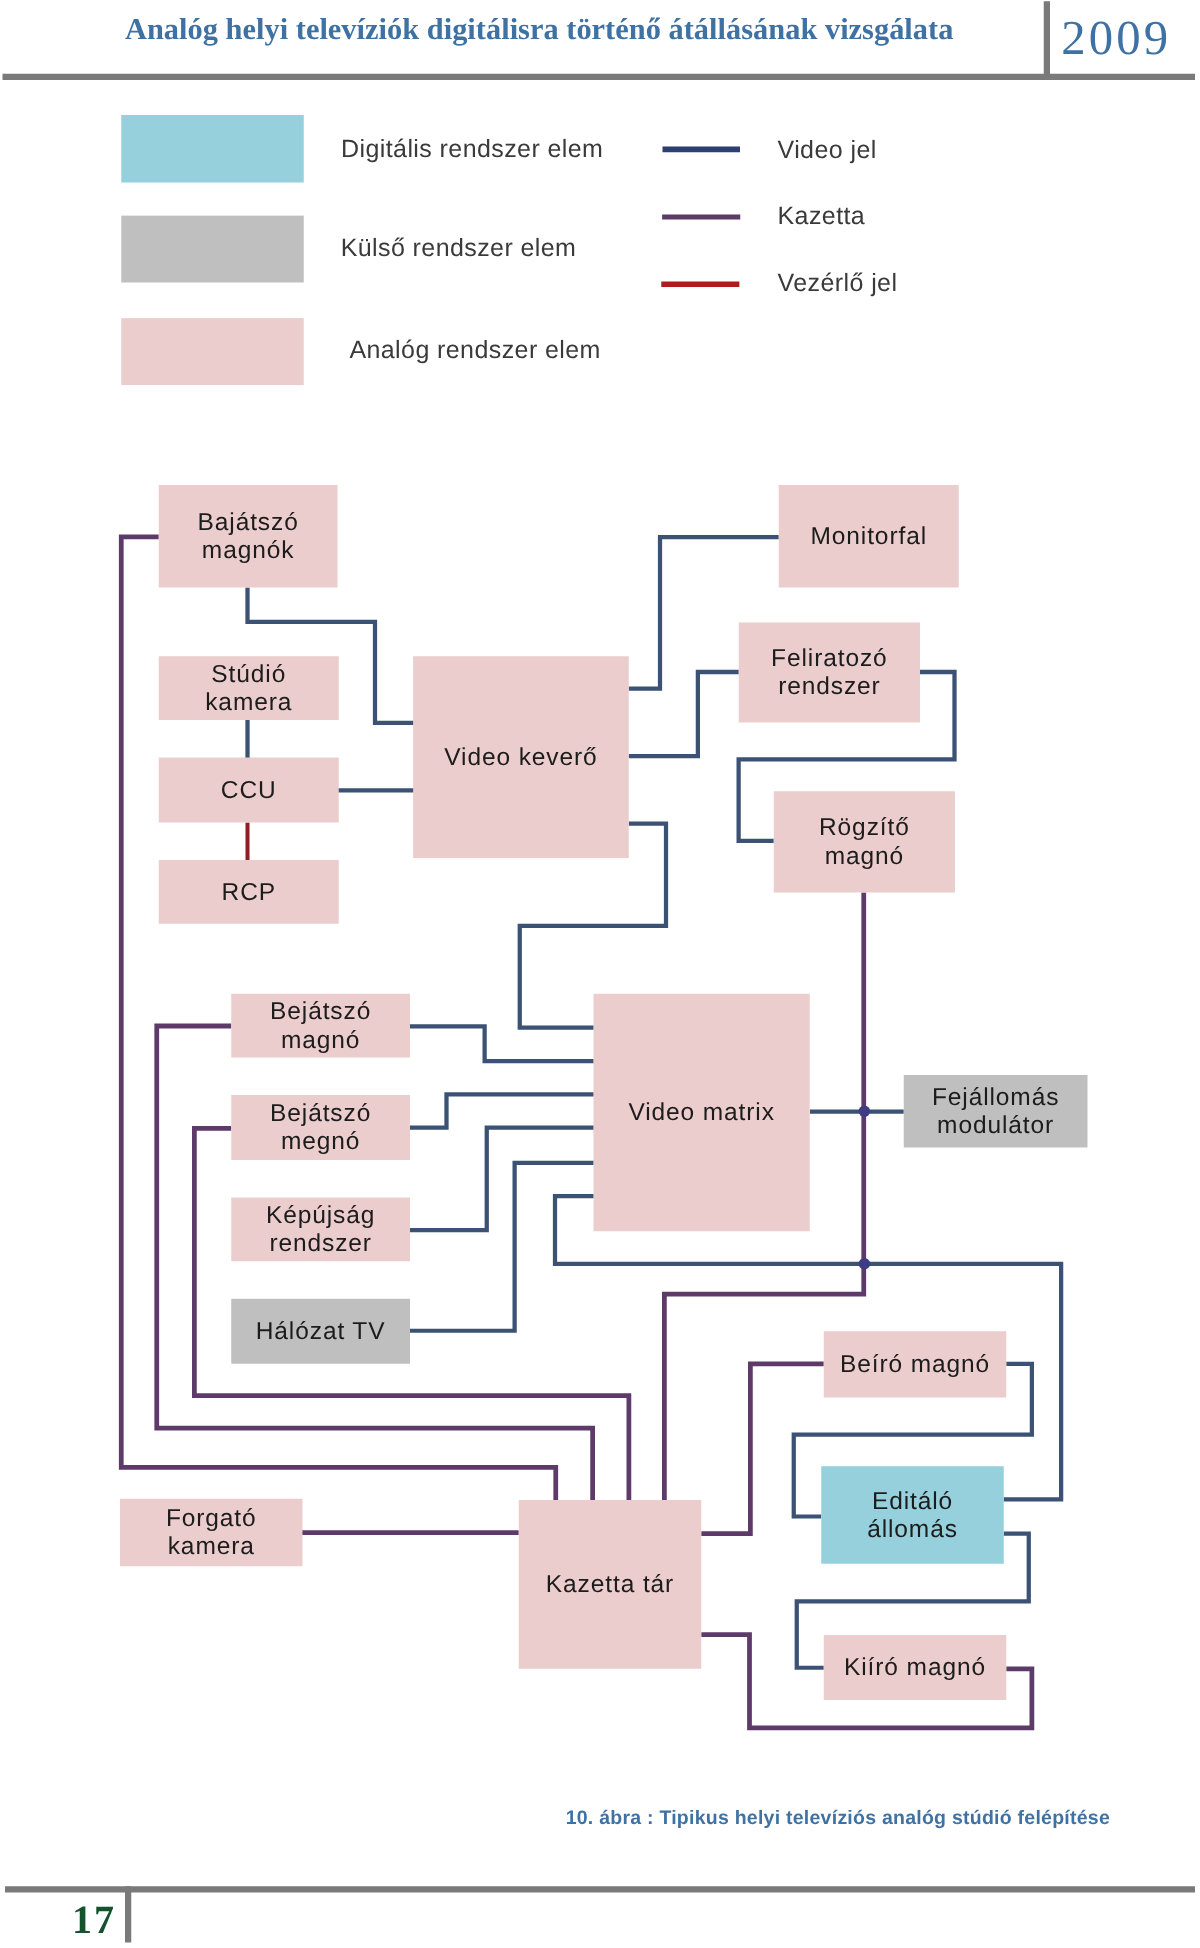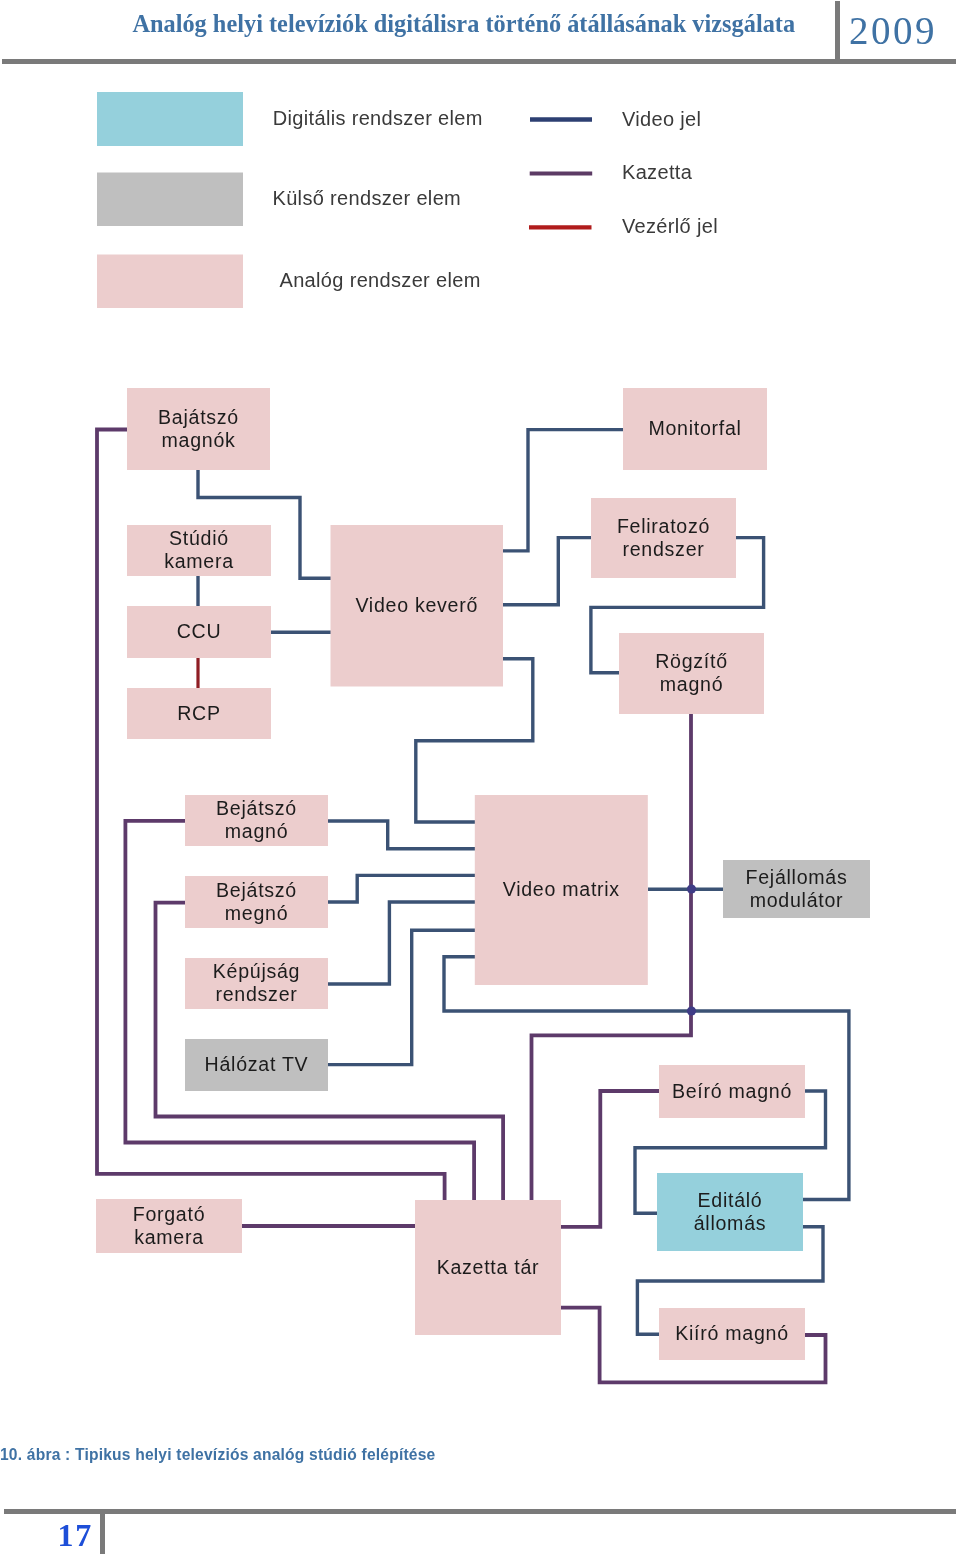--- a/index.html
+++ b/index.html
@@ -3,33 +3,33 @@
 <meta charset="utf-8">
 <title>page</title>
 <style>
   html,body{margin:0;padding:0;background:#ffffff;}
   body{width:960px;height:1558px;position:relative;overflow:hidden;
        font-family:"Liberation Sans",sans-serif;}
   .page{position:absolute;inset:0;}
   
   #header{position:absolute;left:0;top:0;width:960px;height:64px;}
   #header-title{position:absolute;left:100px;top:9px;width:727.5px;
-      text-align:center;font-family:"Liberation Serif",serif;font-weight:bold;
+      text-align:left;font-family:"Liberation Serif",serif;font-weight:bold;
       font-size:24.3px;line-height:30px;letter-spacing:0.02px;color:#3f72a4;}
   #header-sep{position:absolute;left:835.3px;top:1px;width:4.9px;height:59px;background:#7a7a7a;}
   #header-year{position:absolute;left:849px;top:11px;font-family:"Liberation Serif",serif;
       font-weight:normal;font-size:39px;line-height:40px;color:#3f72a4;letter-spacing:2.5px;}
   #header-rule{position:absolute;left:2px;top:59px;width:954px;height:4.8px;background:#7a7a7a;}
   
   #footer-rule{position:absolute;left:4px;top:1509px;width:952px;height:4.6px;background:#7a7a7a;}
   #footer-sep{position:absolute;left:100.4px;top:1509px;width:5px;height:45px;background:#7a7a7a;}
   #footer-page{position:absolute;left:57.5px;top:1518px;font-family:"Liberation Serif",serif;
-      font-weight:bold;font-size:32px;line-height:34px;color:#1d4ed8;letter-spacing:1.8px;}
-  
-  #caption{position:absolute;left:0;top:1446px;width:888px;text-align:left;
+      font-weight:bold;font-size:32px;line-height:34px;color:#14532d;letter-spacing:1.8px;}
+  
+  #caption{position:absolute;left:0;top:1446px;width:888px;text-align:right;
       font-family:"Liberation Sans",sans-serif;font-weight:bold;font-size:15.6px;
       letter-spacing:0.2px;color:#3f72a4;}
   
   #figure{position:absolute;left:0;top:0;width:844px;height:1440px;}
   #figure svg{display:block;}
   .bx{}
   .bx text{font-family:"Liberation Sans",sans-serif;font-size:19.6px;fill:#1c1c1c;
       text-anchor:middle;letter-spacing:0.72px;}
   .lg-text{font-family:"Liberation Sans",sans-serif;font-size:20px;fill:#3a3a3a;letter-spacing:0.33px;}
 </style>

